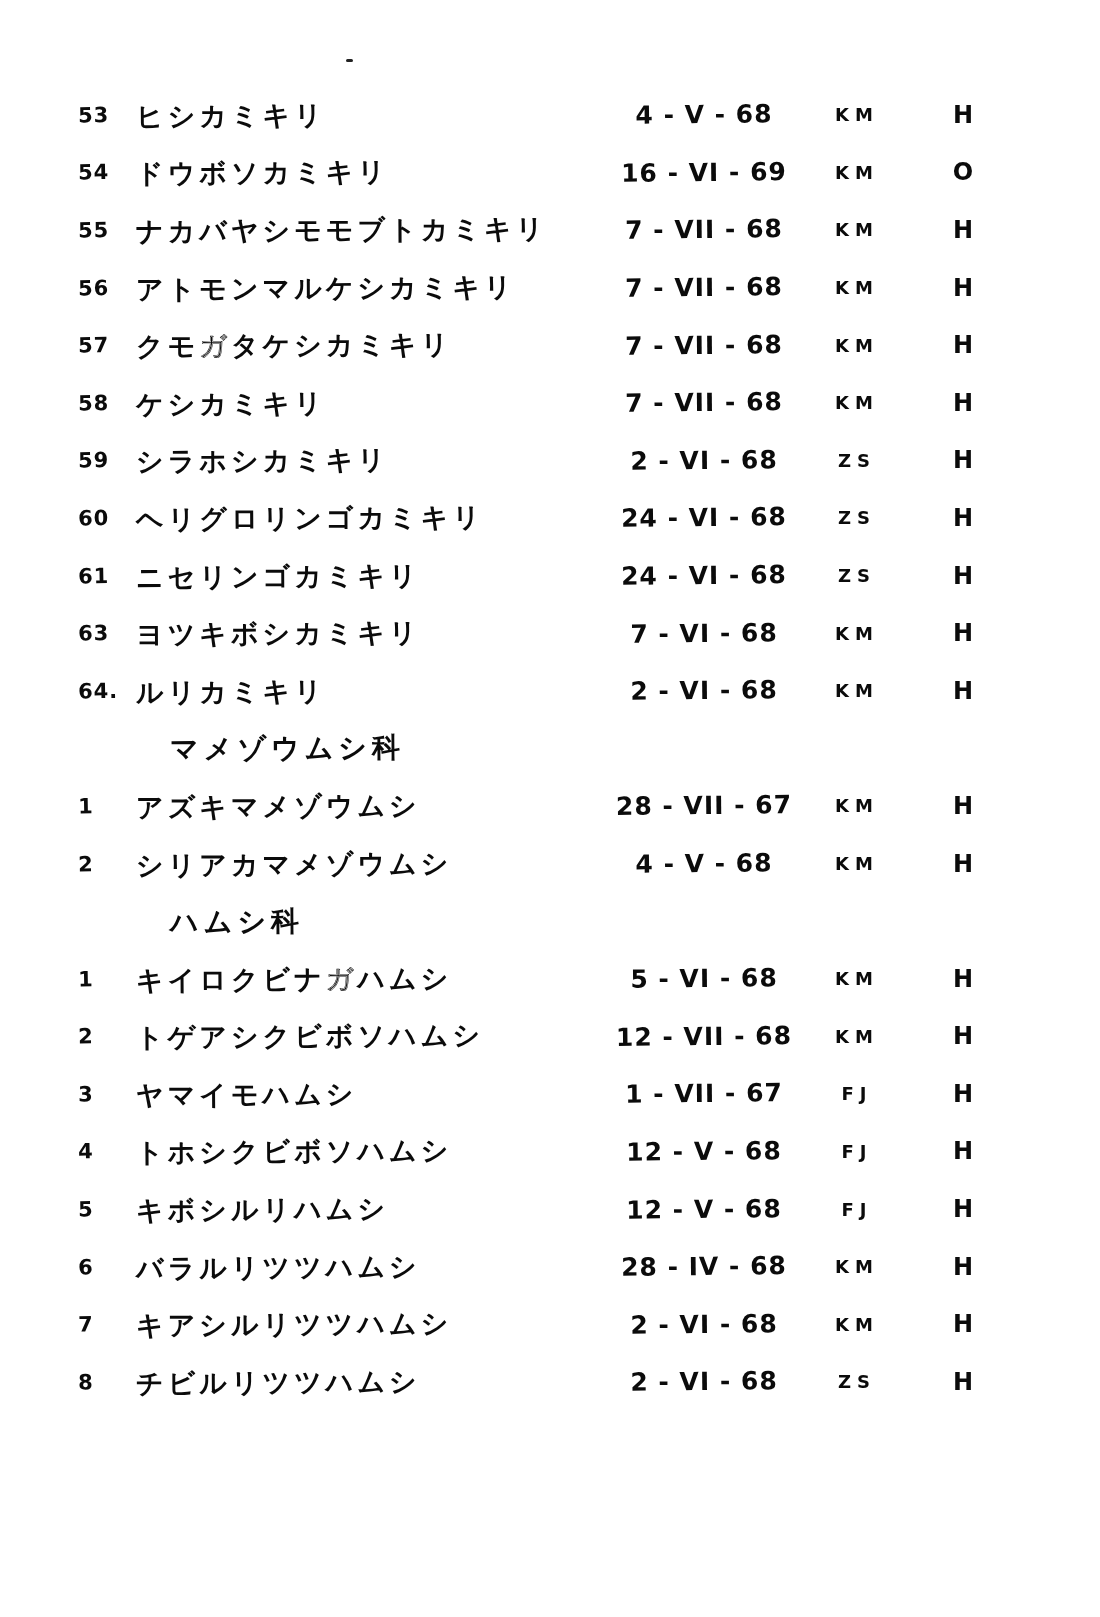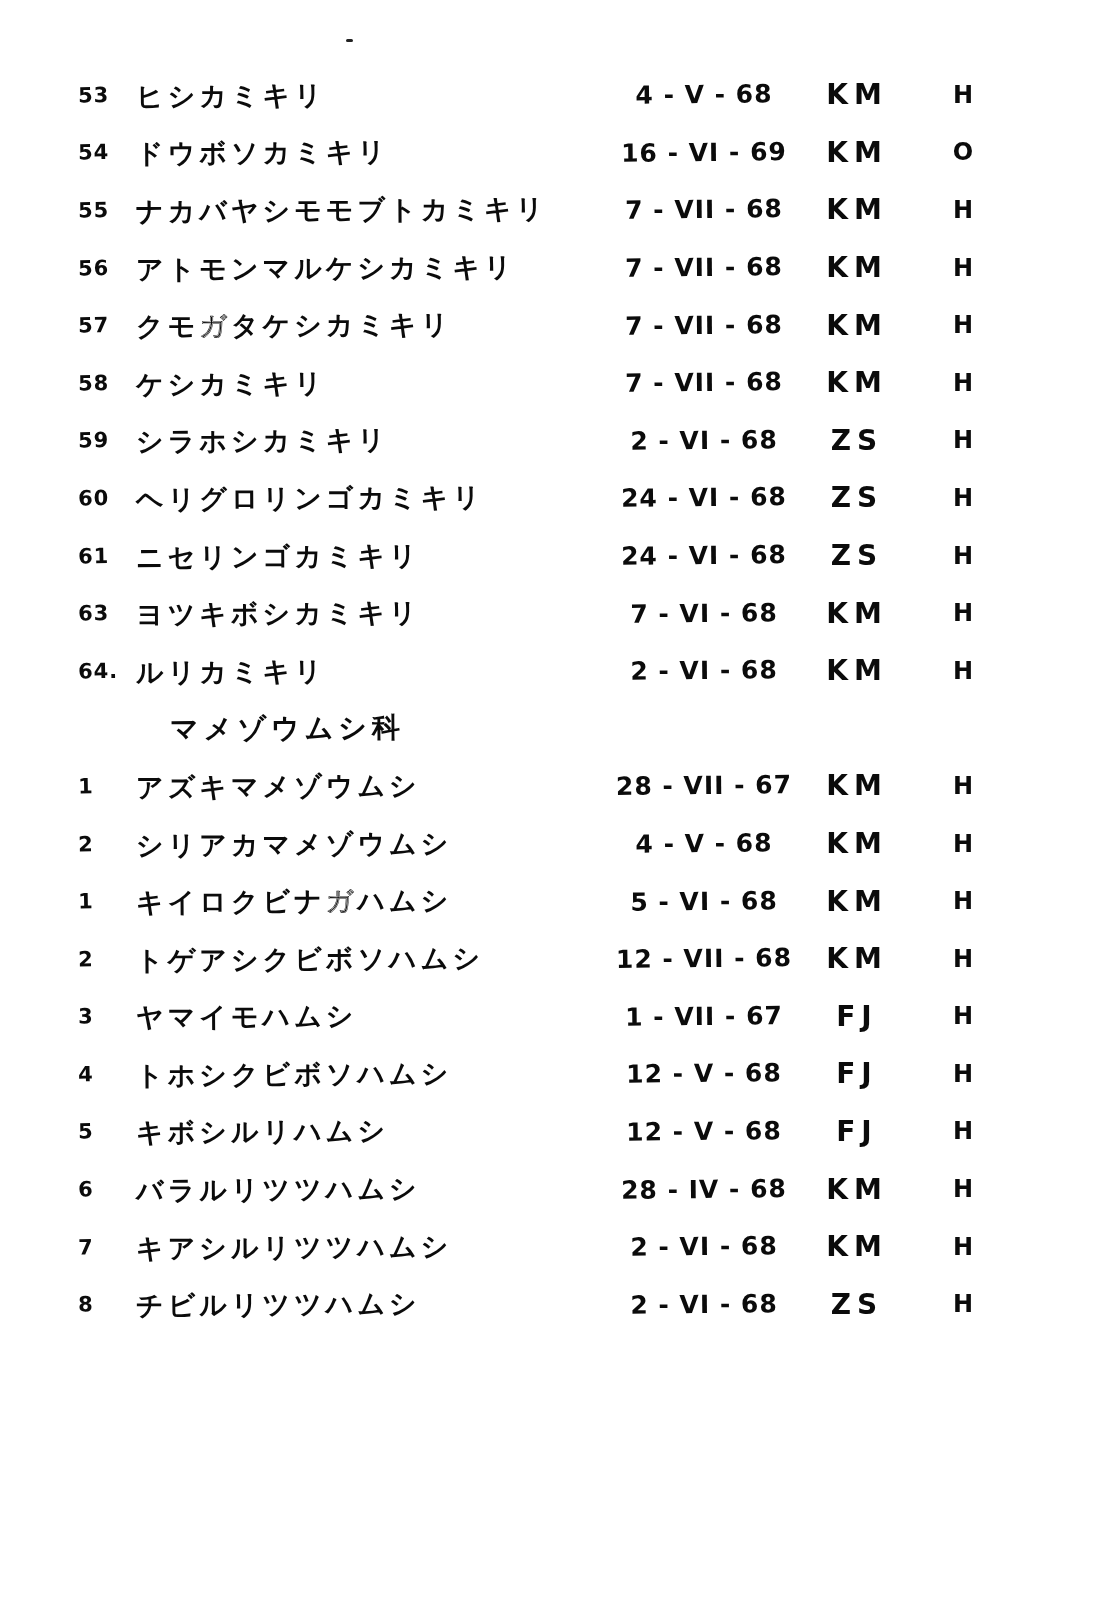--- a/index.html
+++ b/index.html
@@ -8,20 +8,21 @@
     background: #ffffff;
   }
   .page {
     position: relative;
     width: 1100px;
     height: 1460px;
     background: #ffffff;
     overflow: hidden;
     font-family: "DejaVu Sans", sans-serif;
     color: #0b0b0b;
+    margin-top: 20px;
   }
   .speck {
     position: absolute;
     top: 39px;
     left: 346px;
     width: 7px;
     height: 3px;
     background: #222;
     border-radius: 2px;
   }
@@ -53,21 +54,21 @@
   }
   .c-date {
     font-size: 25px;
     font-weight: bold;
     text-align: center;
     letter-spacing: 1px;
     white-space: nowrap;
     transform: rotate(-0.6deg);
   }
   .c-col {
-    font-size: 28px;
+    font-size: 18px;
     font-weight: bold;
     text-align: center;
     letter-spacing: 6px;
   }
   .c-loc {
     font-size: 24px;
     font-weight: bold;
     text-align: center;
   }
   .header-row .c-name {
@@ -201,20 +202,28 @@
     </div>
     <div class="row">
       <span class="c-pad"></span>
       <span class="c-num">2</span>
       <span class="c-name">シリアカマメゾウムシ</span>
       <span class="c-date">4 - V - 68</span>
       <span class="c-col">KM</span>
       <span class="c-loc">H</span>
     </div>
 
+    <div class="row header-row">
+      <span class="c-pad"></span>
+      <span class="c-num"></span>
+      <span class="c-name">ハムシ科</span>
+      <span class="c-date"></span>
+      <span class="c-col"></span>
+      <span class="c-loc"></span>
+    </div>
     <div class="row">
       <span class="c-pad"></span>
       <span class="c-num">1</span>
       <span class="c-name">キイロクビナガハムシ</span>
       <span class="c-date">5 - VI - 68</span>
       <span class="c-col">KM</span>
       <span class="c-loc">H</span>
     </div>
     <div class="row">
       <span class="c-pad"></span>

